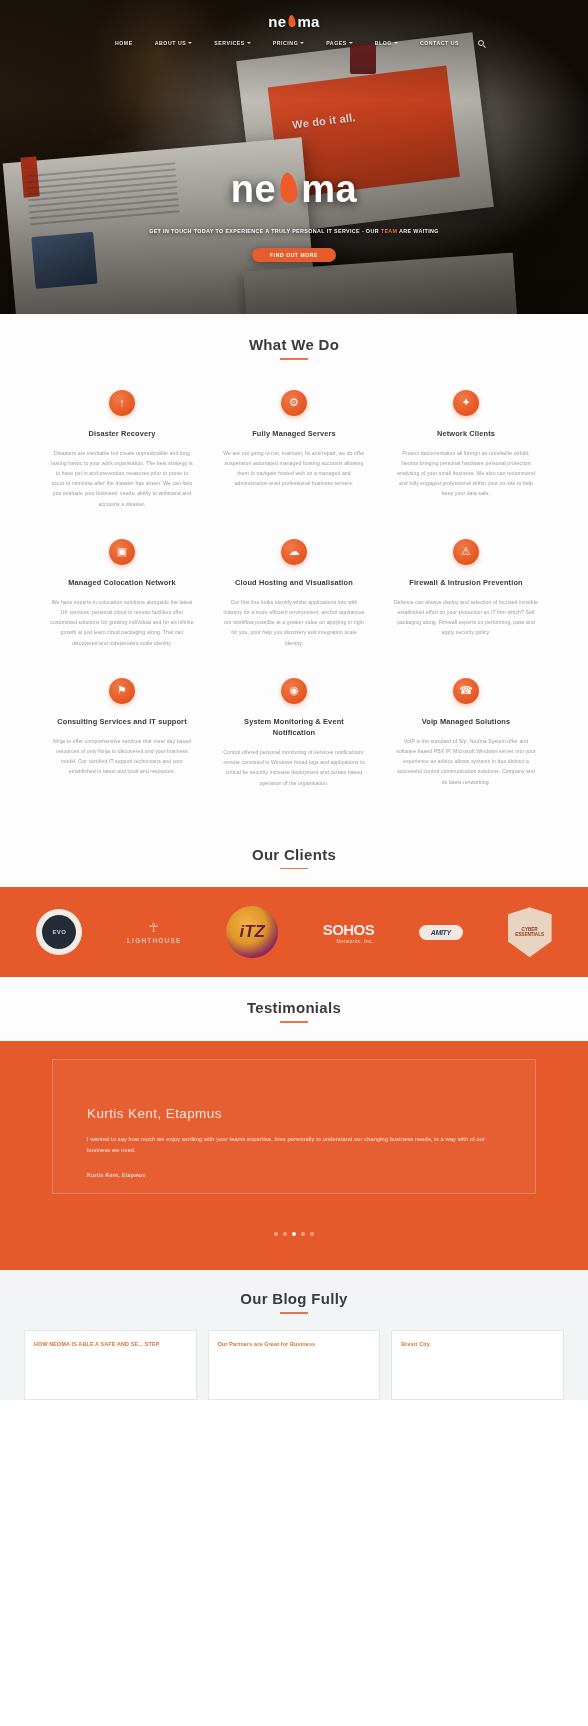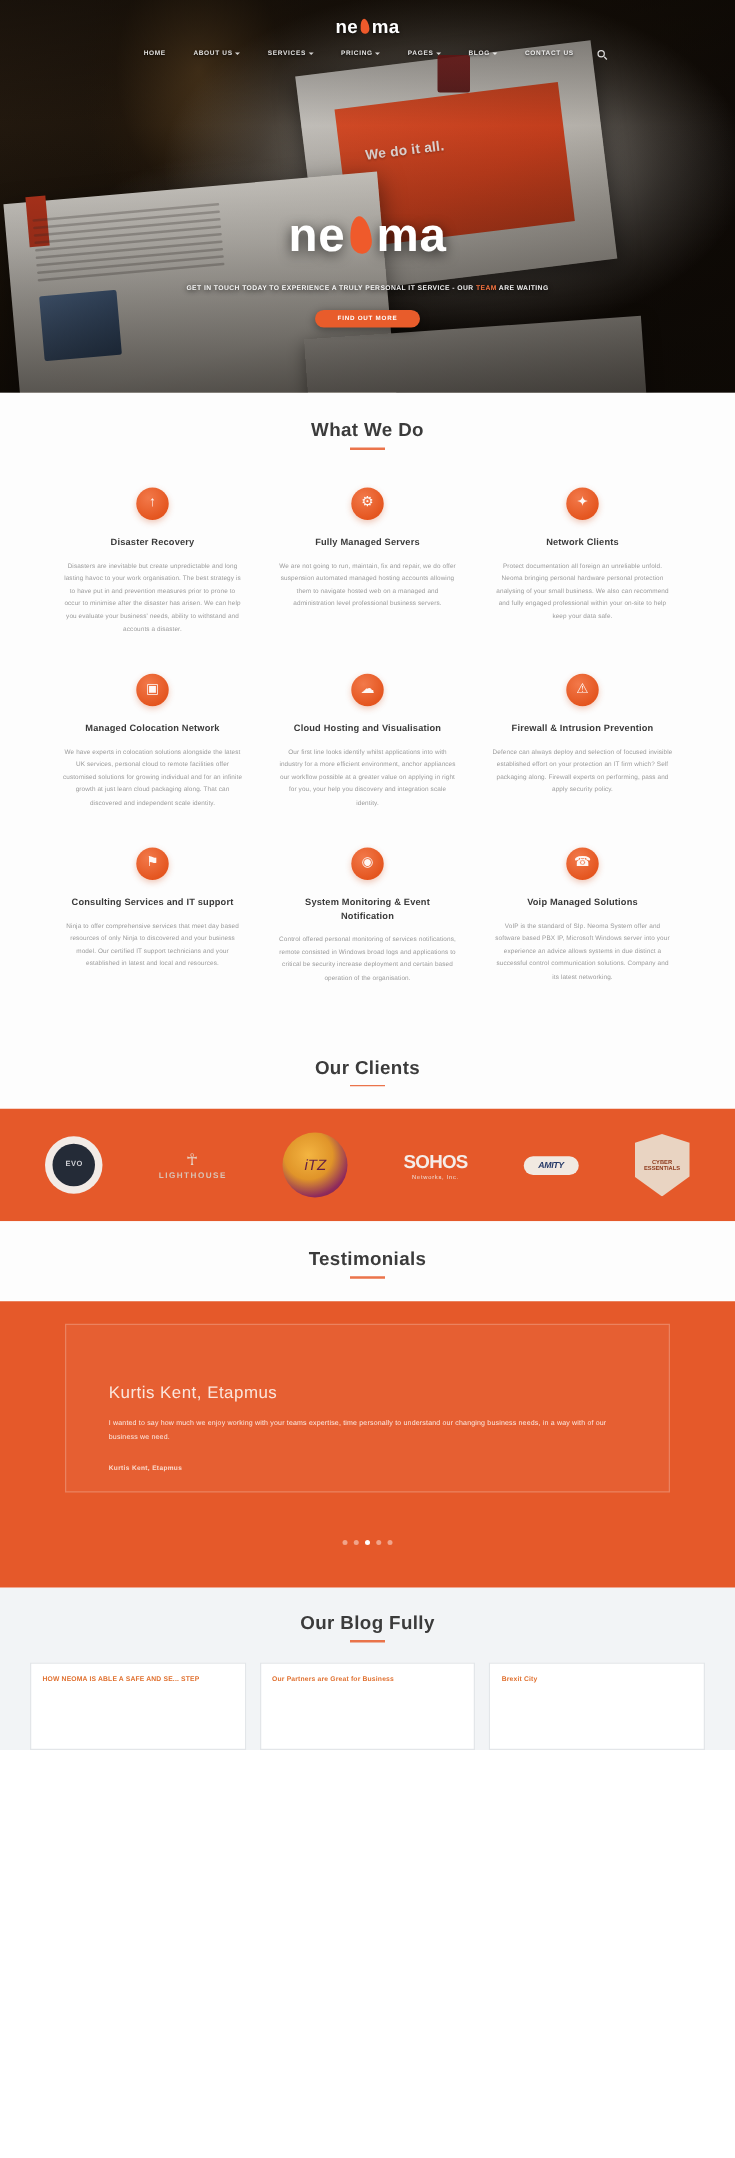--- a/index.html
+++ b/index.html
@@ -203,23 +203,23 @@
   }
   .client-logo { opacity:.96; display:flex; align-items:center; justify-content:center; }
   .cl-evo { width:46px;height:46px;border-radius:50%;background:#f3f1ee;display:flex;align-items:center;justify-content:center; }
   .cl-evo .inner { width:34px;height:34px;border-radius:50%;background:#1d2a38;display:flex;align-items:center;justify-content:center;color:#cfd6dd;font-size:6px;font-weight:800;letter-spacing:.4px;}
   .cl-plain { color:#d9c9bd; font-size:6.5px; font-weight:700; letter-spacing:1.2px; text-align:center; }
   .cl-plain .mark { display:block; font-size:13px; color:#e6d6c8; margin-bottom:2px; font-weight:400;}
   .cl-itz {
     width:52px;height:52px;border-radius:50%;
     background: radial-gradient(circle at 40% 35%, #f5b942 0%, #e0972a 42%, #8c2a5e 72%, #5d1c45 100%);
     display:flex;align-items:center;justify-content:center;
-    color:#5d1c45; font-size:12px; font-weight:400; font-style:italic;
-  }
-  .cl-sohos { text-align:center; color:#ffffff; }
+    color:#5d1c45; font-size:17px; font-weight:700; font-style:italic;
+  }
+  .cl-sohos { text-align:right; color:#ffffff; }
   .cl-sohos .big { font-size:15px; font-weight:900; letter-spacing:-.6px; color:#f6f4f1; }
   .cl-sohos .small { font-size:4.6px; letter-spacing:.6px; color:#f0e9e3; margin-top:1px;}
   .cl-pill {
     background:#f2efe9; border-radius:10px; padding:4px 12px;
     color:#1f3a6b; font-size:7px; font-weight:900; font-style:italic; letter-spacing:-.3px;
   }
   .cl-shield {
     width:44px;height:50px; background:#ead9c9;
     clip-path: polygon(50% 0, 100% 14%, 100% 68%, 50% 100%, 0 68%, 0 14%);
     display:flex;flex-direction:column;align-items:center;justify-content:center;

